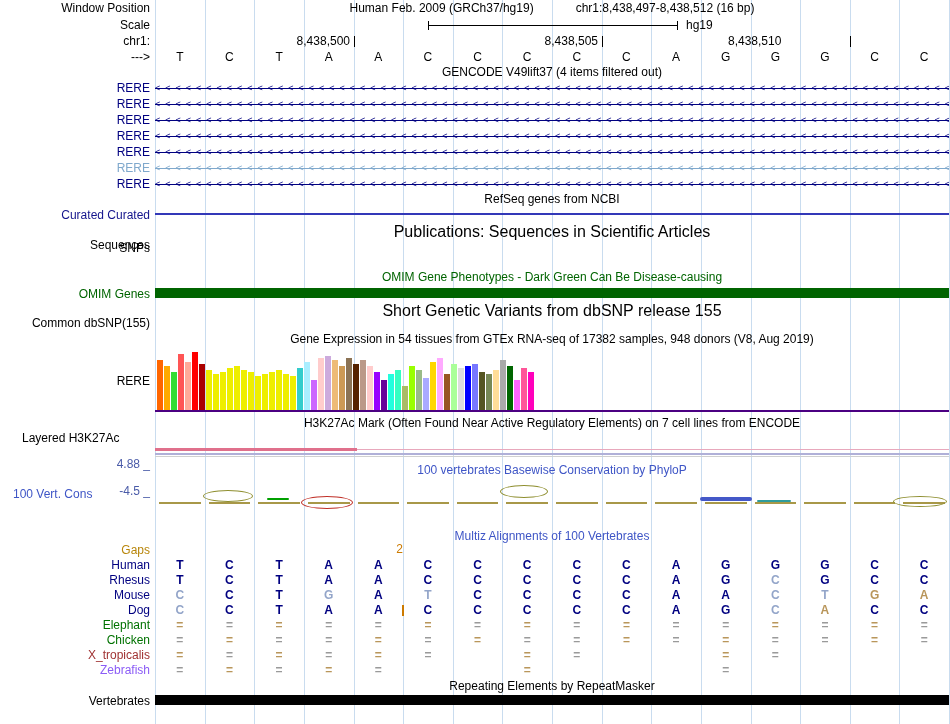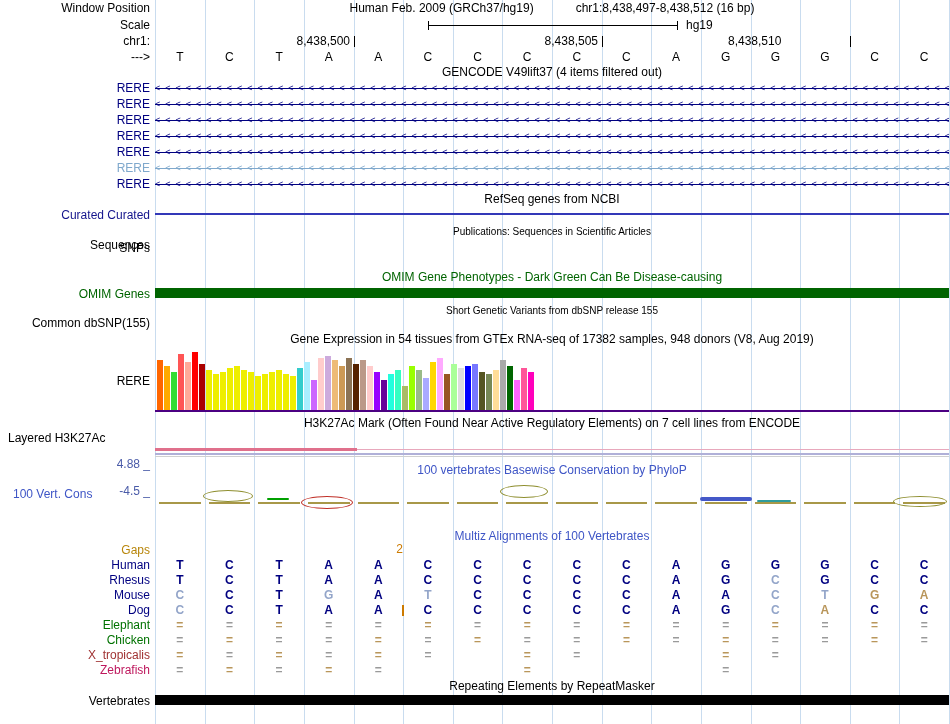--- a/index.html
+++ b/index.html
@@ -1,21 +1,21 @@
 <!DOCTYPE html>
 <html><head>
 <meta charset="utf-8">
 <style>
   body{margin:0;background:#fff}
   .page{position:relative;width:950px;height:724px;background:#fff;overflow:hidden;
         font-family:"Liberation Sans","DejaVu Sans",sans-serif;font-size:12px;color:#000}
   .abs{position:absolute;white-space:nowrap;line-height:13px}
   .lbl{position:absolute;left:0;width:150px;text-align:right;white-space:nowrap;line-height:13px}
   .center{left:155px;width:794px;text-align:center}
-  .small{font-size:10px}
+  .small{font-size:16px}
   .blue{color:#3E55C6}
   .green{color:#006400}
   .axis{color:#4A5BA8}
   .guide{position:absolute;top:0;height:724px;width:1px;background:#C9DCEF}
   .grid16{position:absolute;left:155px;width:794px;display:grid;text-align:center}
   .seq{font-size:12px;line-height:15px}
   .mz{font-weight:bold;font-size:12px;line-height:15px}
   .gene-row{position:absolute;left:155px;width:794px;height:14px;overflow:hidden}
   .gene-line{position:absolute;left:0;right:0;top:7px;height:1px}
   .chev{position:absolute;left:0;top:0;width:100%;height:14px;font-size:9px;line-height:15px;
@@ -153,21 +153,21 @@
       <div class="bar" title="Stomach" style="height: 40px; background: rgb(255, 221, 153);"></div>
       <div class="bar" title="Testis" style="height: 50px; background: rgb(170, 170, 170);"></div>
       <div class="bar" title="Thyroid" style="height: 44px; background: rgb(0, 102, 0);"></div>
       <div class="bar" title="Uterus" style="height: 30px; background: rgb(255, 102, 255);"></div>
       <div class="bar" title="Vagina" style="height: 42px; background: rgb(255, 85, 153);"></div>
       <div class="bar" title="Whole Blood" style="height: 38px; background: rgb(255, 0, 187);"></div>
     </div>
   <div id="gtexBaseline" class="abs" style="left: 155px; top: 410px; width: 794px; height: 2px; background: rgb(75, 0, 130);"></div>
 
   <div class="abs center" style="top:417px">H3K27Ac Mark (Often Found Near Active Regulatory Elements) on 7 cell lines from ENCODE</div>
-  <div class="abs" style="left:8px;top:432px">Layered H3K27Ac</div>
+  <div class="abs" style="left:22px;top:432px">Layered H3K27Ac</div>
 
   <div class="lbl axis" style="top:458px">4.88 _</div>
   <div class="abs center blue" style="top:464px">100 vertebrates Basewise Conservation by PhyloP</div>
   <div class="abs blue" style="left:13px;top:488px">100 Vert. Cons</div>
   <div class="lbl axis" style="top:485px">-4.5 _</div>
   <div class="abs" style="left:155px;top:480px;width:794px;height:38px"></div>
 
   <div class="abs center blue" style="top:530px">Multiz Alignments of 100 Vertebrates</div>
 
   <div class="abs center" style="top:680px">Repeating Elements by RepeatMasker</div>
@@ -370,21 +370,21 @@
       <span class="c-t">=</span>
       <span class="c-g">=</span>
       <span></span>
       <span></span>
       <span class="c-t">=</span>
       <span class="c-g">=</span>
       <span></span>
       <span></span>
       <span></span>
     </div>
-    <div class="lbl" style="top: 664px; color: #be185d;">Zebrafish</div>
+    <div class="lbl" style="top: 664px; color: #8b5cf6;">Zebrafish</div>
     <div class="grid16 mz" style="top: 663px; grid-template-columns: repeat(16, 1fr);">
       <span class="c-g">=</span>
       <span class="c-t">=</span>
       <span class="c-g">=</span>
       <span class="c-t">=</span>
       <span class="c-g">=</span>
       <span></span>
       <span></span>
       <span class="c-t">=</span>
       <span></span>

